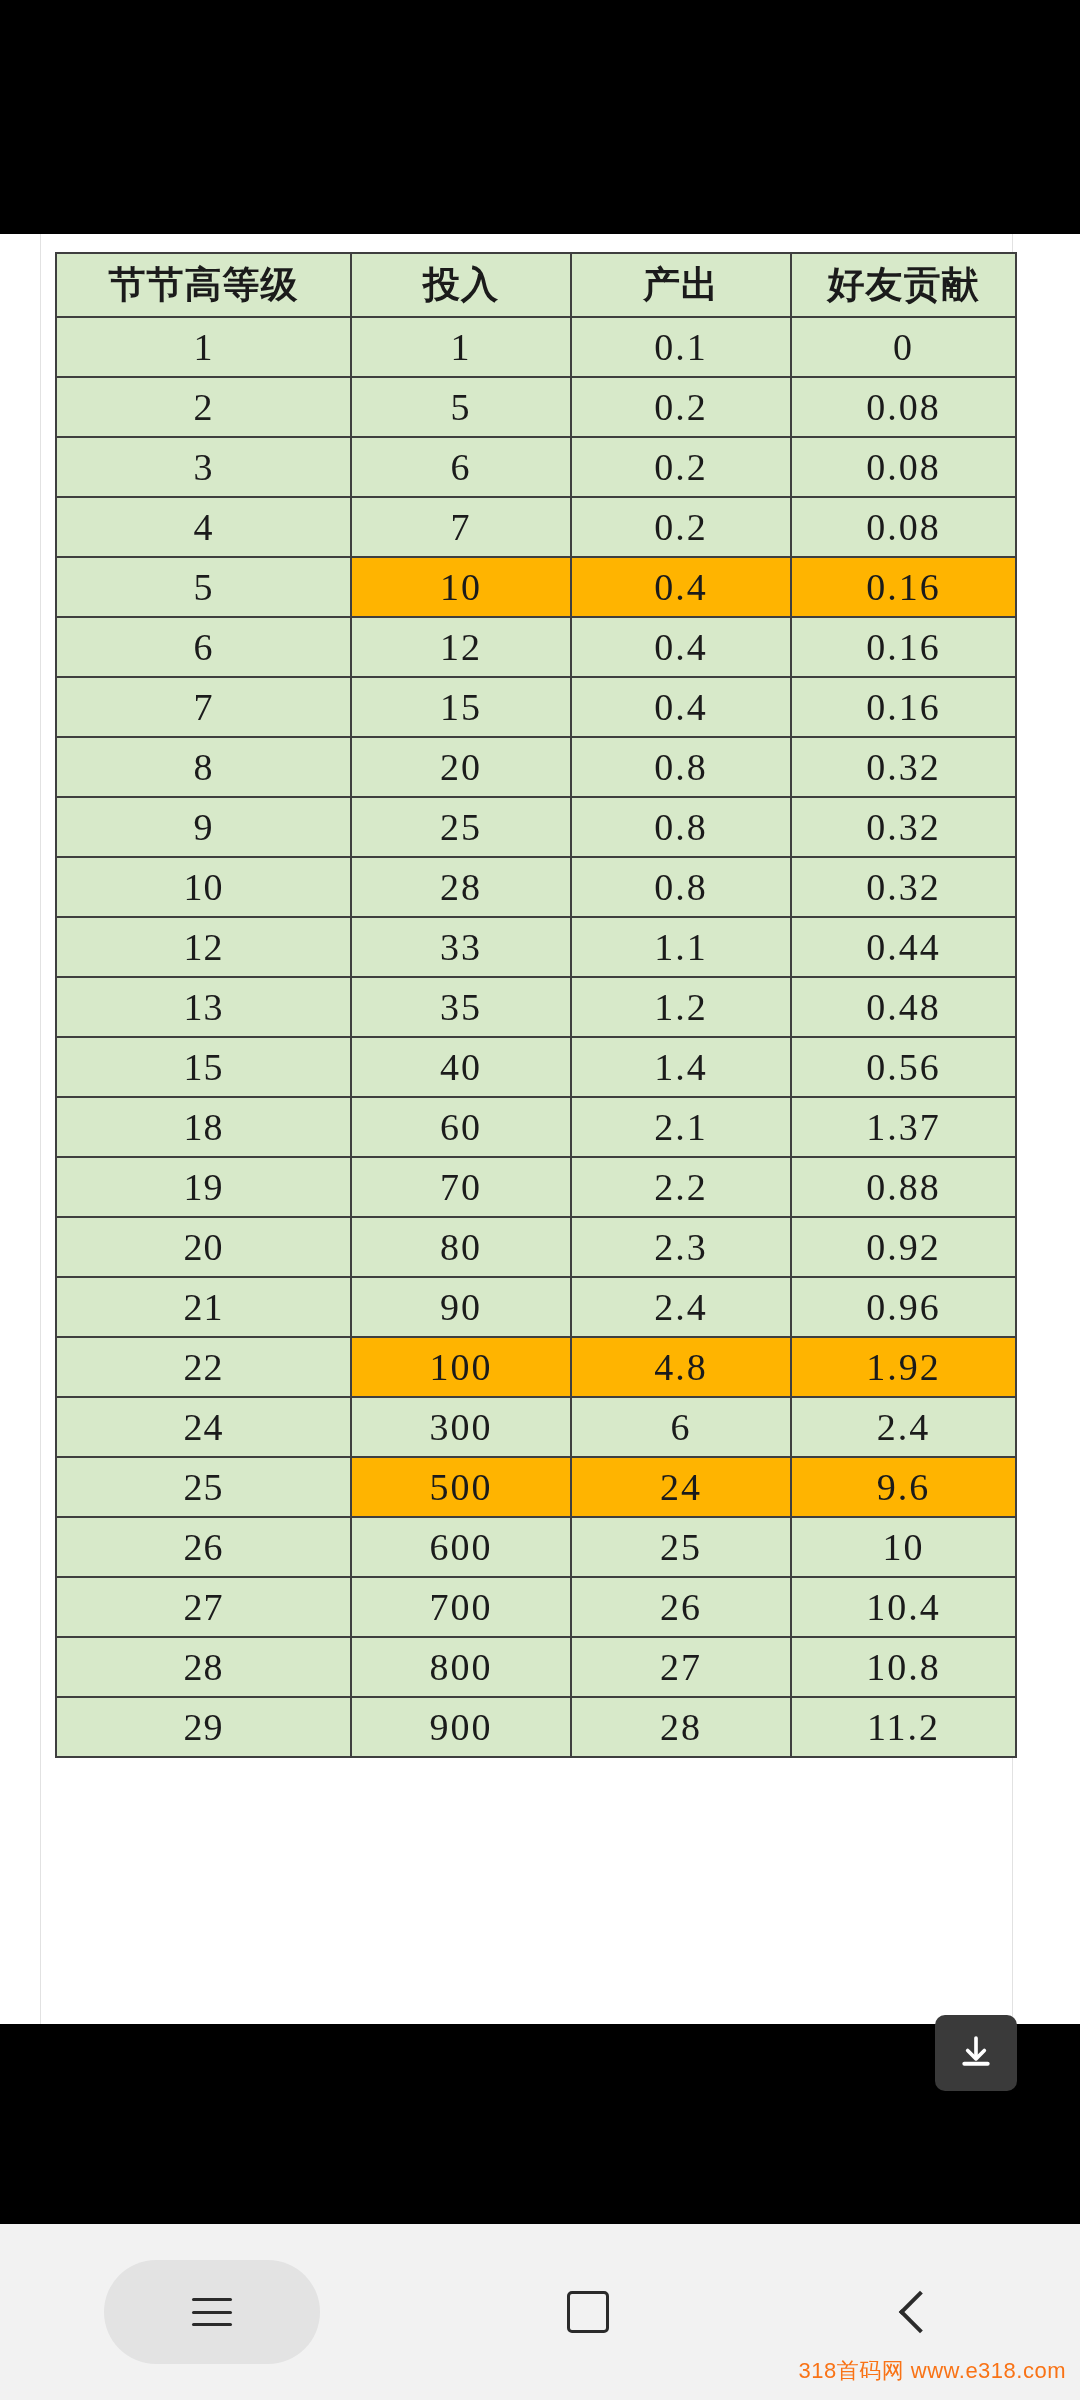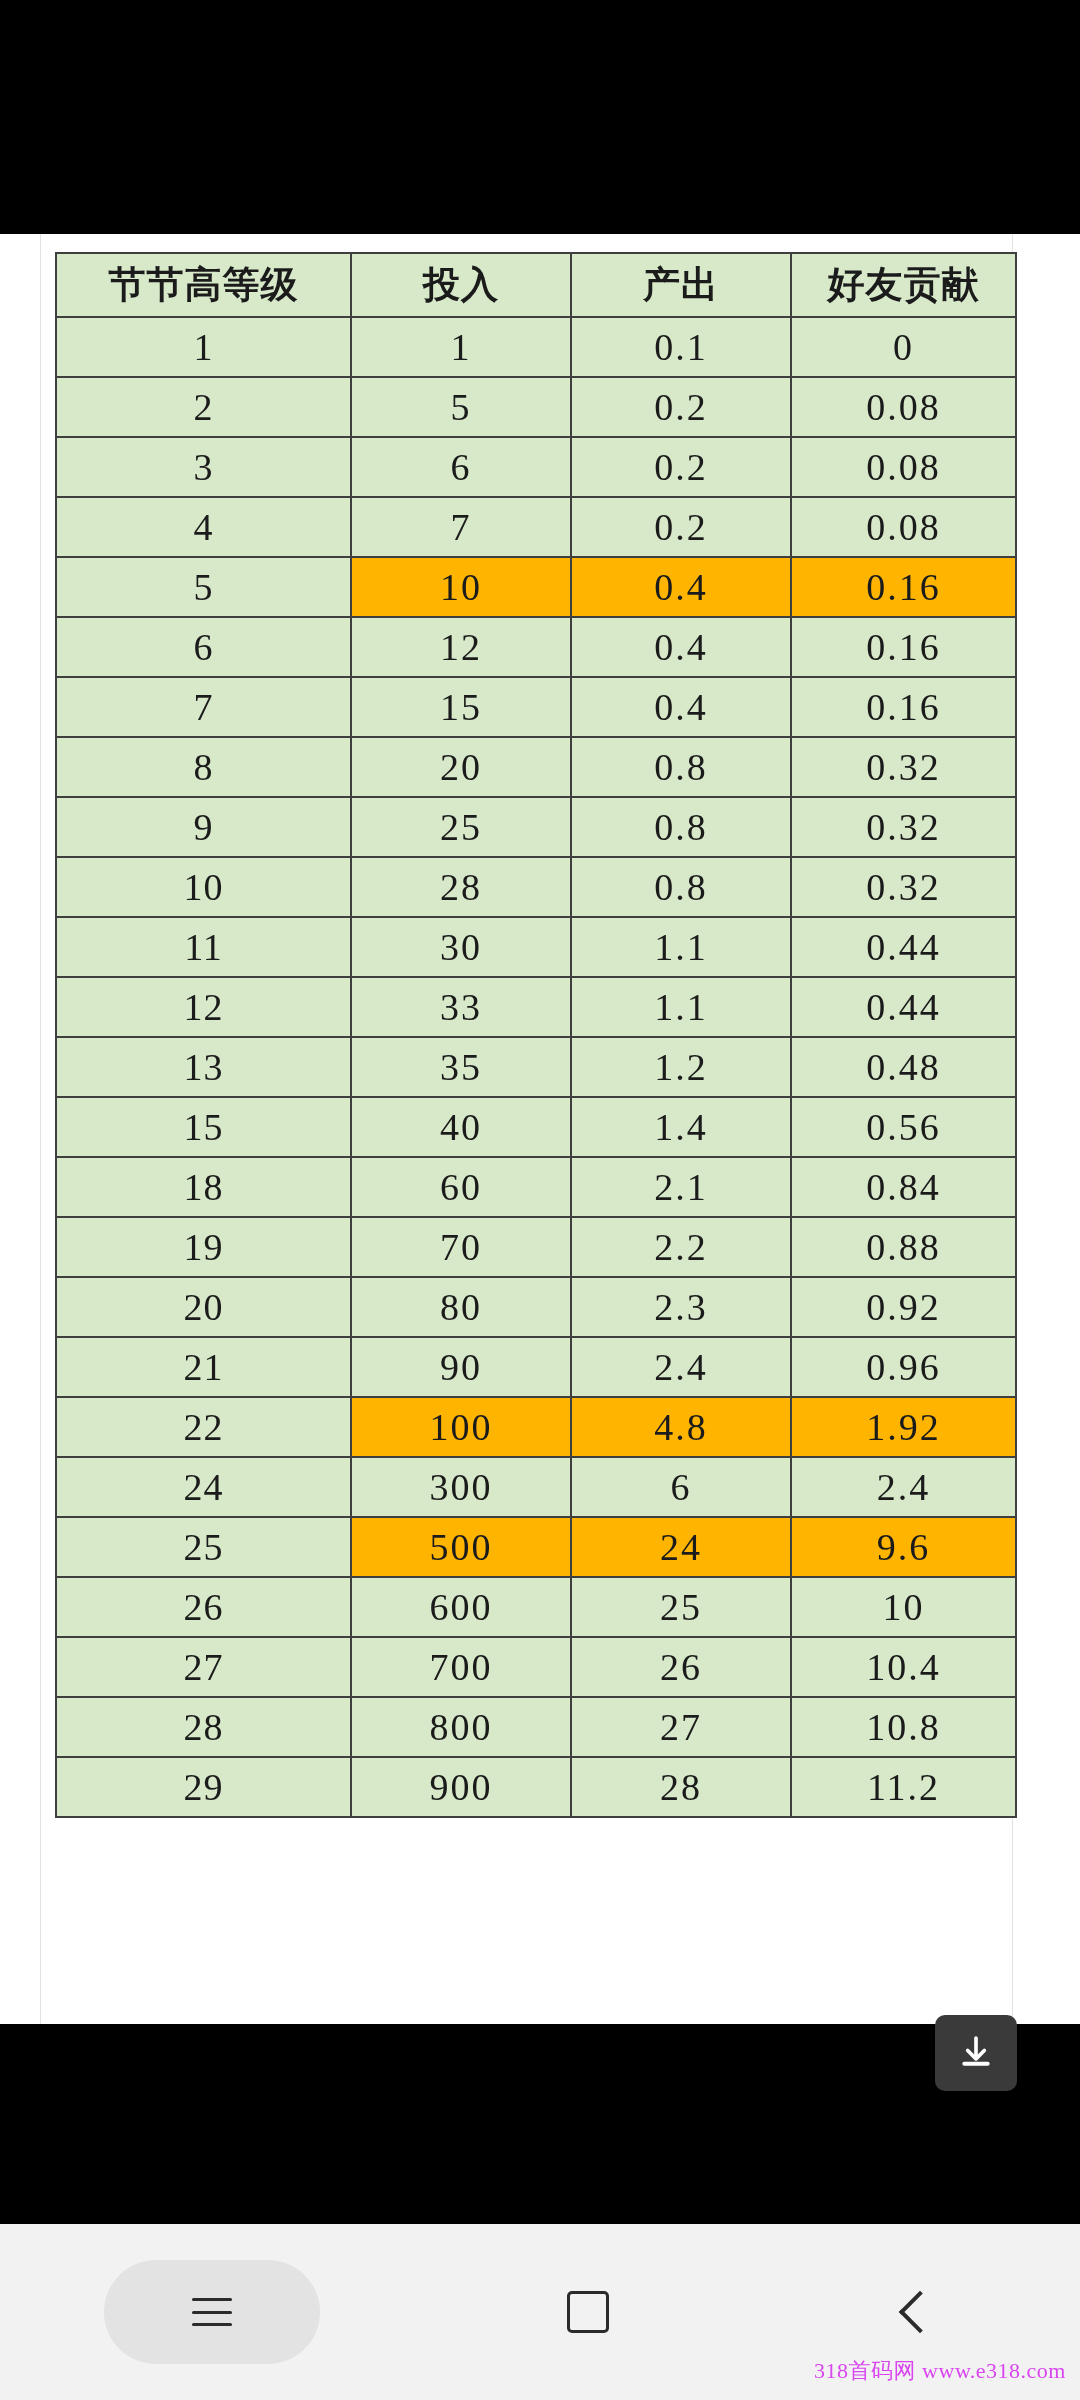--- a/index.html
+++ b/index.html
@@ -167,23 +167,23 @@
     border-left: 4px solid #2b2b2b;
     border-bottom: 4px solid #2b2b2b;
     transform: rotate(45deg);
     margin-left: 8px;
   }
   
   .watermark {
     position: absolute;
     right: 14px;
     top: 2356px;
-    font-family: Liberation Serif, serif;
+    font-family: Liberation Sans, sans-serif;
     font-size: 22px;
-    color: #d946ef;
+    color: #f97316;
     letter-spacing: 0.5px;
     white-space: nowrap;
   }
 </style>
 </head>
 <body>
 
 <div class="screen">
 
   <div class="doc-viewport">
@@ -261,26 +261,20 @@
               <td class="">0.8</td>
               <td class="">0.32</td>
             </tr>
             <tr>
               <td class="lvl ">10</td>
               <td class="">28</td>
               <td class="">0.8</td>
               <td class="">0.32</td>
             </tr>
             <tr>
-              <td class="lvl ">11</td>
-              <td class="">30</td>
-              <td class="">1.1</td>
-              <td class="">0.44</td>
-            </tr>
-            <tr>
               <td class="lvl ">12</td>
               <td class="">33</td>
               <td class="">1.1</td>
               <td class="">0.44</td>
             </tr>
             <tr>
               <td class="lvl ">13</td>
               <td class="">35</td>
               <td class="">1.2</td>
               <td class="">0.48</td>
@@ -288,21 +282,21 @@
             <tr>
               <td class="lvl ">15</td>
               <td class="">40</td>
               <td class="">1.4</td>
               <td class="">0.56</td>
             </tr>
             <tr>
               <td class="lvl ">18</td>
               <td class="">60</td>
               <td class="">2.1</td>
-              <td class="">0.84</td>
+              <td class="">1.37</td>
             </tr>
             <tr>
               <td class="lvl ">19</td>
               <td class="">70</td>
               <td class="">2.2</td>
               <td class="">0.88</td>
             </tr>
             <tr>
               <td class="lvl ">20</td>
               <td class="">80</td>

